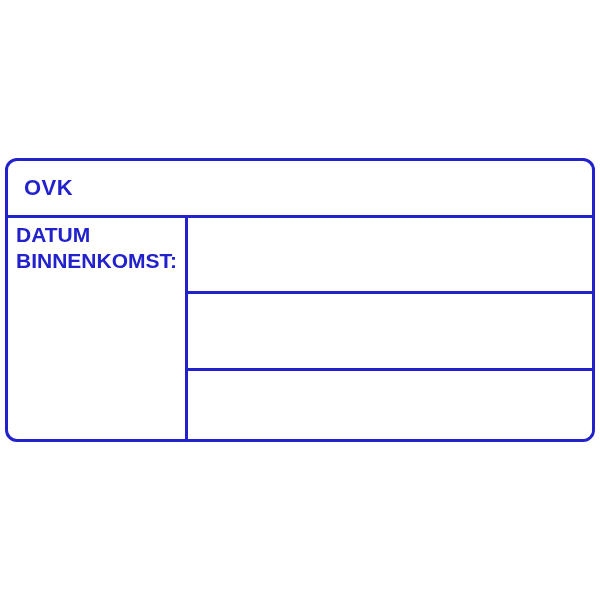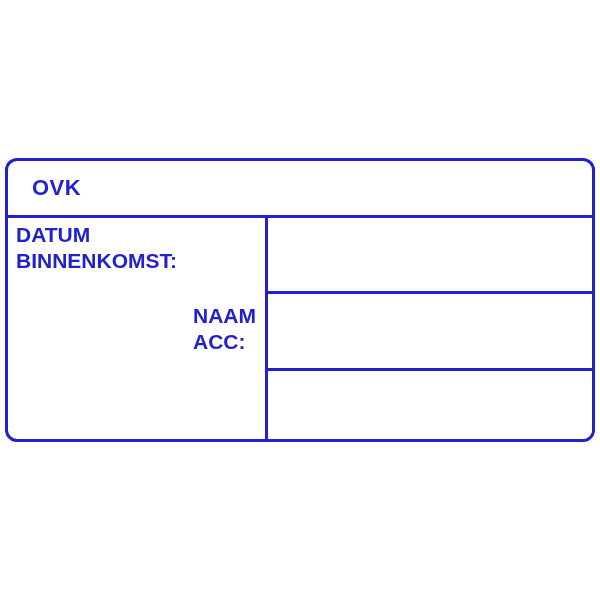--- a/index.html
+++ b/index.html
@@ -30,38 +30,38 @@
     display: flex;
     flex-direction: column;
     overflow: hidden;
   }
   .header-row {
     height: 57px;
     flex: 0 0 57px;
     border-bottom: 3px solid var(--accent);
     display: flex;
     align-items: center;
-    padding: 0 24px;
+    padding: 0 16px;
   }
   .header-text {
     color: var(--accent);
     font-size: 22px;
     font-weight: bold;
     letter-spacing: 0.5px;
   }
   .body-grid {
     flex: 1;
     display: flex;
     flex-direction: row;
   }
   .labels-col {
     flex: 0 0 167px;
     border-right: 3px solid var(--accent);
     display: flex;
-    flex-direction: row;
+    flex-direction: column;
   }
   .label-slot {
     padding: 4px 8px;
     color: var(--accent);
     font-size: 21px;
     font-weight: bold;
     line-height: 1.22;
     display: flex;
   }
   .label-slot.slot-0 { flex: 0 0 79px; align-items: flex-start; }
@@ -87,23 +87,20 @@
   <div class="header-row">
     <span class="header-text">OVK</span>
   </div>
 
   <div class="body-grid">
 
     <div class="labels-col">
       <div class="label-slot slot-0">
         <span>DATUM BINNENKOMST:</span>
       </div>
-      <div class="label-slot slot-1">
-        <span>NAAM ACC:</span>
-      </div>
     </div>
 
     <div class="cells-col">
       <div class="input-cell cell-0"></div>
       <div class="input-cell cell-1"></div>
       <div class="input-cell cell-2"></div>
     </div>
 
   </div>
 </div>

